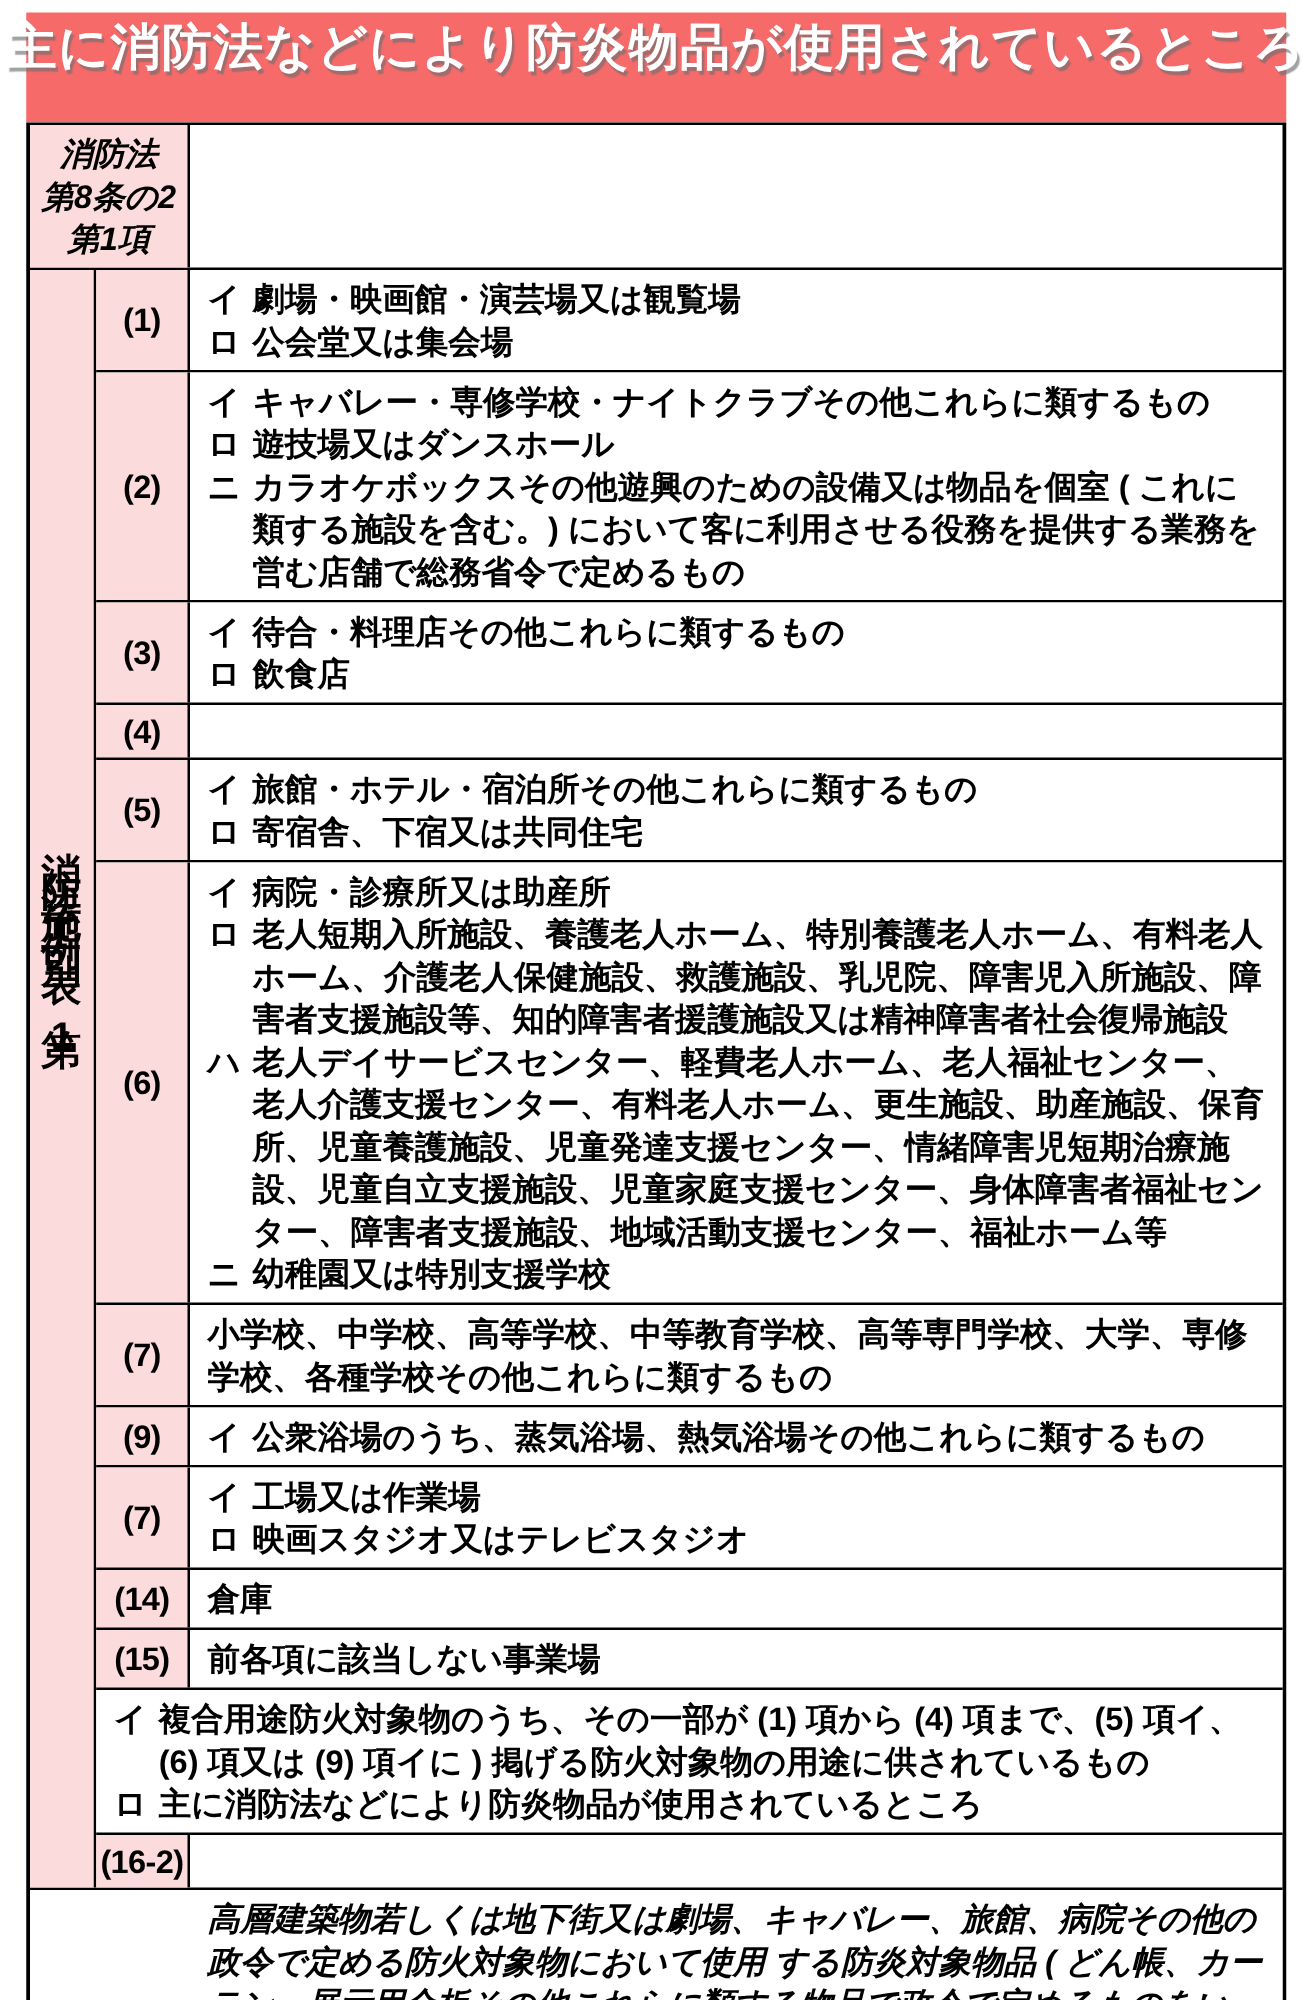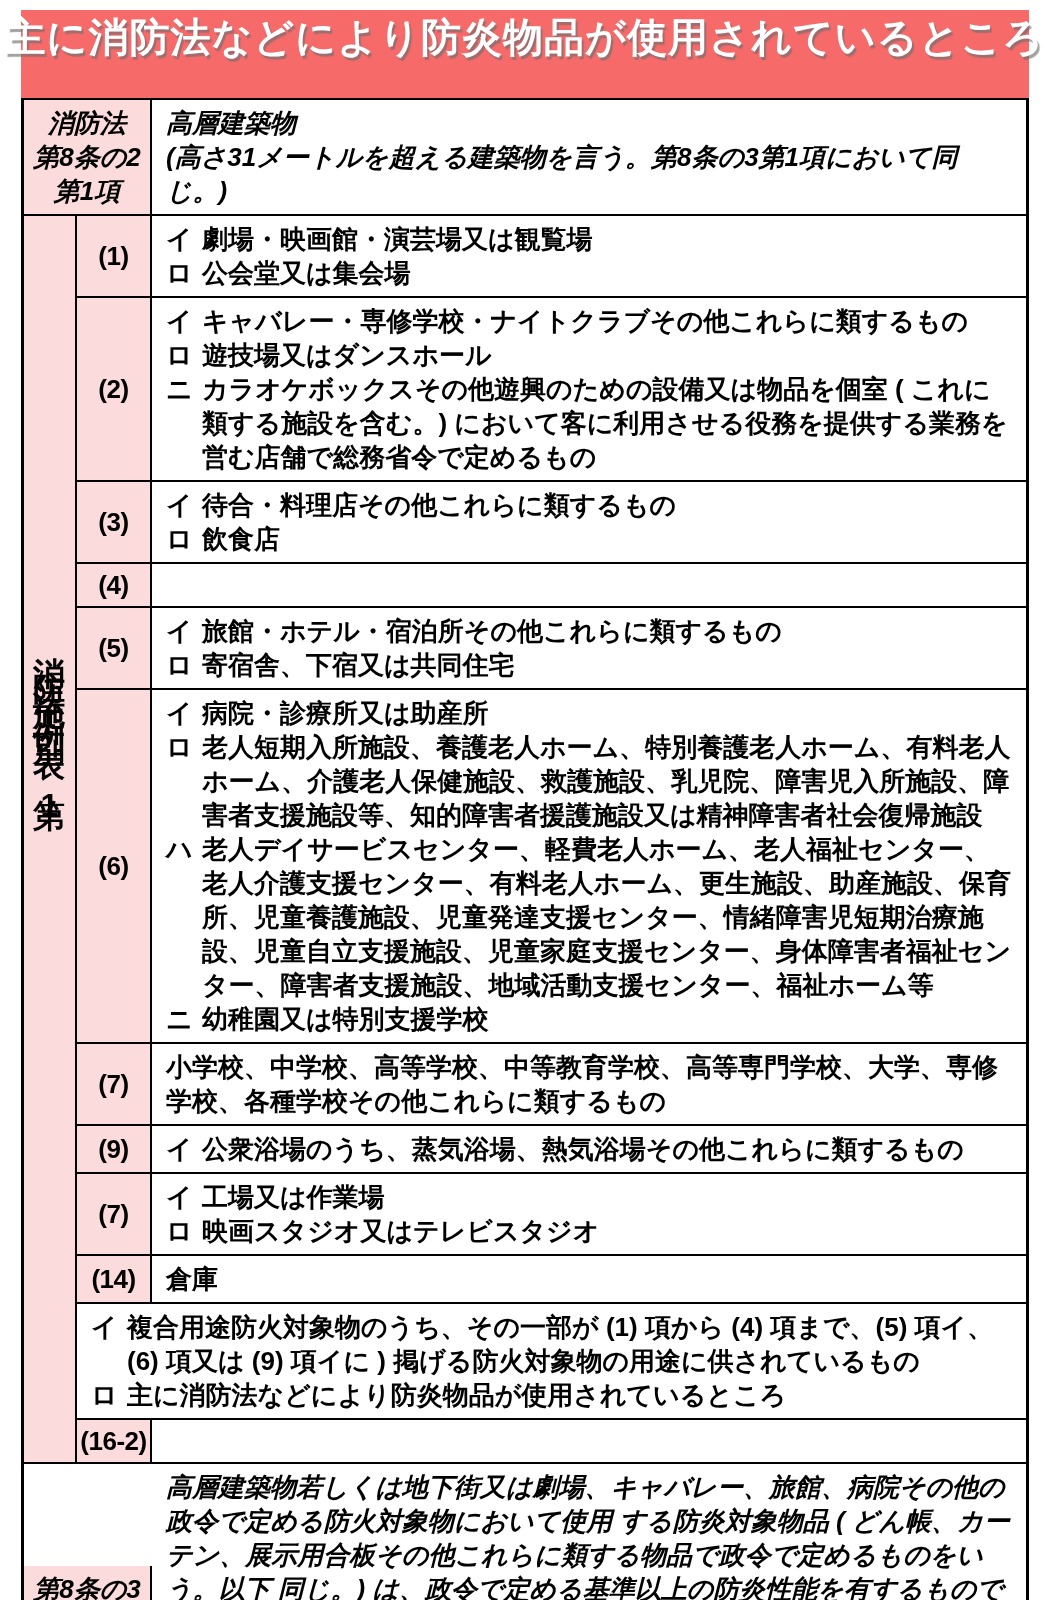--- a/index.html
+++ b/index.html
@@ -99,22 +99,20 @@
   <div class="banner">
     <span class="title">主に消防法などにより防炎物品が使用されているところ</span>
   </div>
 
   <div class="tbl">
 
     <div class="row top-row">
       <div class="cell label-cell">消防法
 第8条の2
 第1項</div>
-      <div class="cell content-cell pre">高層建築物
-(高さ31メートルを超える建築物を言う。第8条の3第1項において同じ。)</div>
     </div>
 
     <div class="middle">
       <div class="cell side-cell">
         <div class="side-inner">
           <div class="vert">消防法施工例別表</div>
           <div class="vert">第1</div>
         </div>
       </div>
       <div class="rowsbox" id="rows">
@@ -235,20 +233,26 @@
             </div>
   </div>
 
   <div class="item-row">
     <div class="cell no-cell">(14)</div>
     <div class="cell content-cell items">
               <div class="item">倉庫</div>
             </div>
   </div>
 
+  <div class="item-row">
+    <div class="cell no-cell">(15)</div>
+    <div class="cell content-cell items">
+              <div class="item">前各項に該当しない事業場</div>
+            </div>
+  </div>
 
   <div class="item-row">
     <div class="cell content-cell items">
               <div class="item">
                 <span class="prefix">イ</span>
                 <span class="itext">複合用途防火対象物のうち、その一部が (1) 項から (4) 項まで、(5) 項イ、(6) 項又は (9) 項イに ) 掲げる防火対象物の用途に供されているもの</span>
               </div>
               <div class="item">
                 <span class="prefix">ロ</span>
                 <span class="itext">主に消防法などにより防炎物品が使用されているところ</span>

